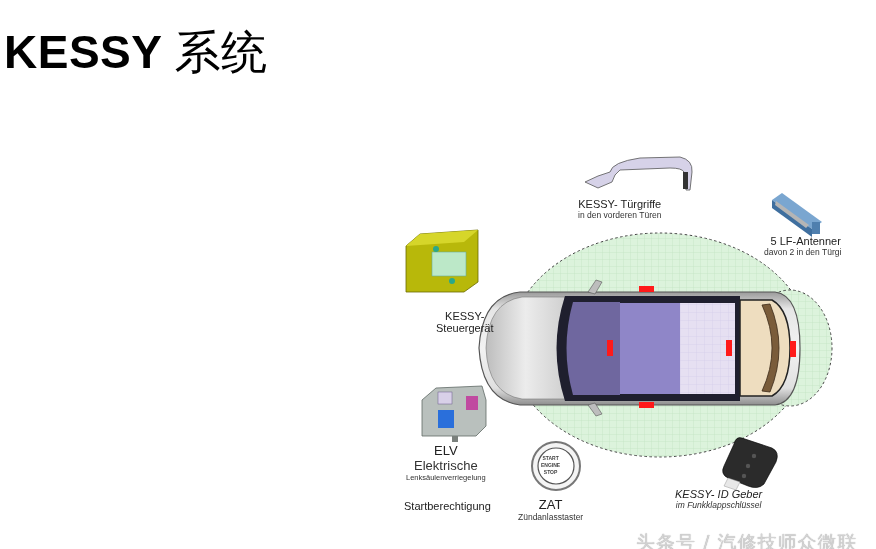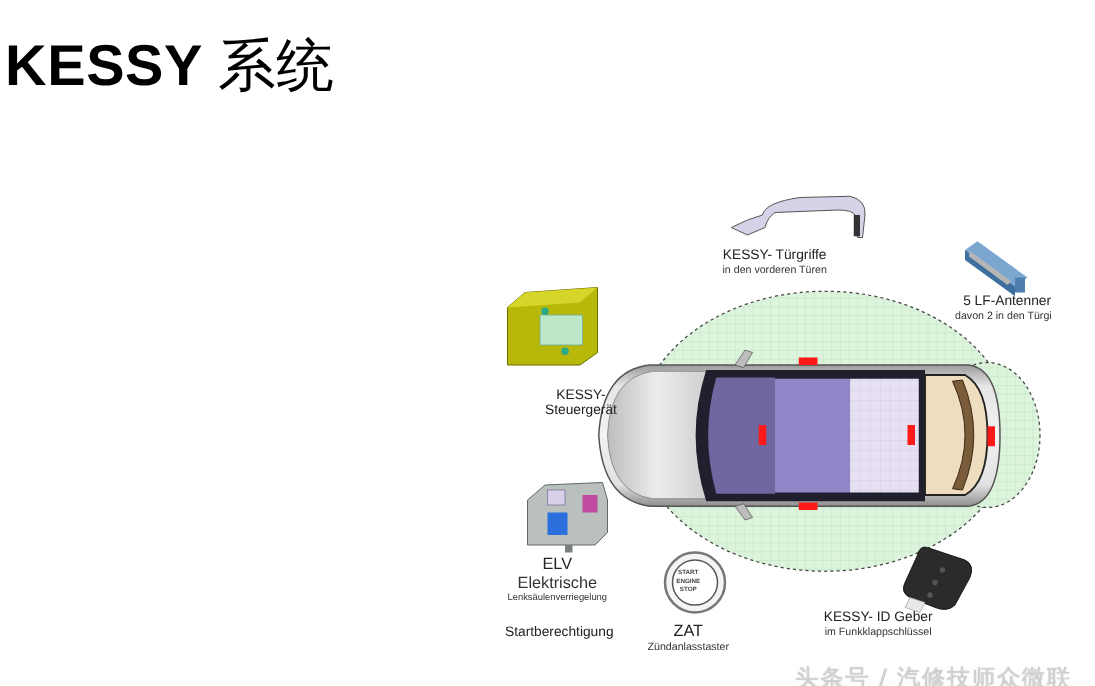--- a/index.html
+++ b/index.html
@@ -147,18 +147,18 @@
   <span style="display:block;">START</span>
   <span style="display:block;">ENGINE</span>
   <span style="display:block;">STOP</span>
 </div>
 
 <div class="lbl" style="left:518px; top:497px;">
   <span class="main" style="font-size:13px;">ZAT</span>
   <span class="sub">Zündanlasstaster</span>
 </div>
 
-<div class="lbl" style="left:659px; top:488px;">
+<div class="lbl" style="left:675px; top:488px;font-style:italic;">
   <span class="main">KESSY- ID Geber</span>
   <span class="sub">im Funkklappschlüssel</span>
 </div>
 
 <div class="watermark">头条号 / 汽修技师众微联</div>
 
 </body></html>

